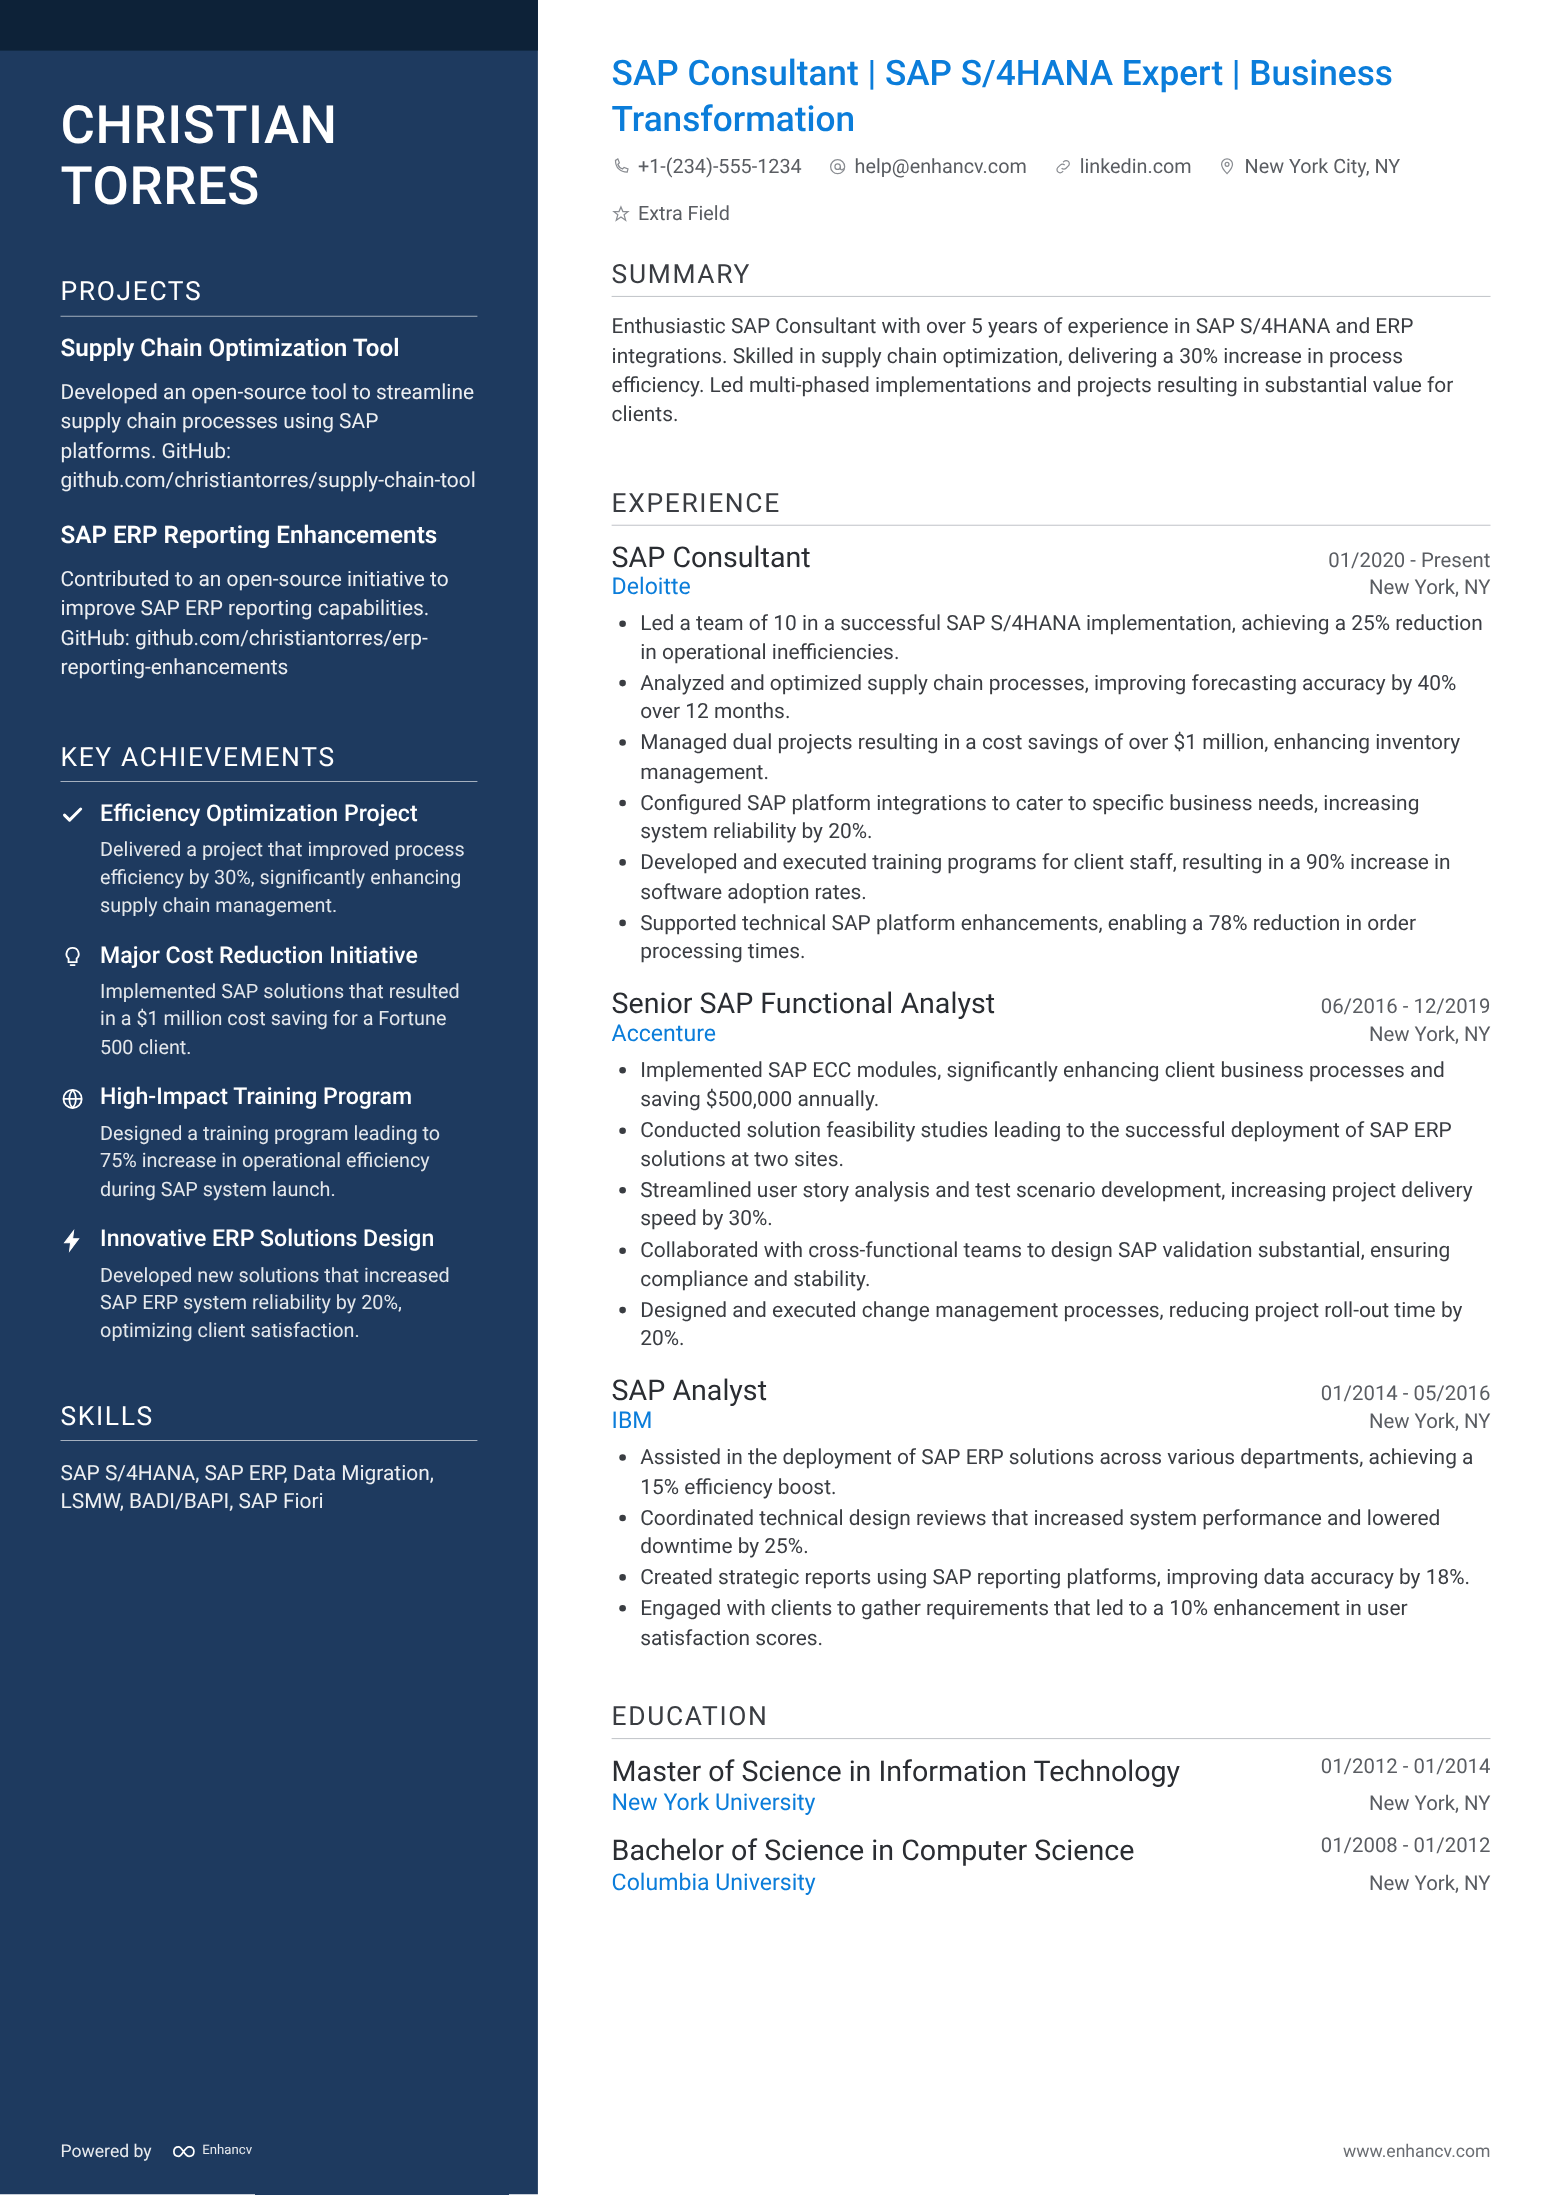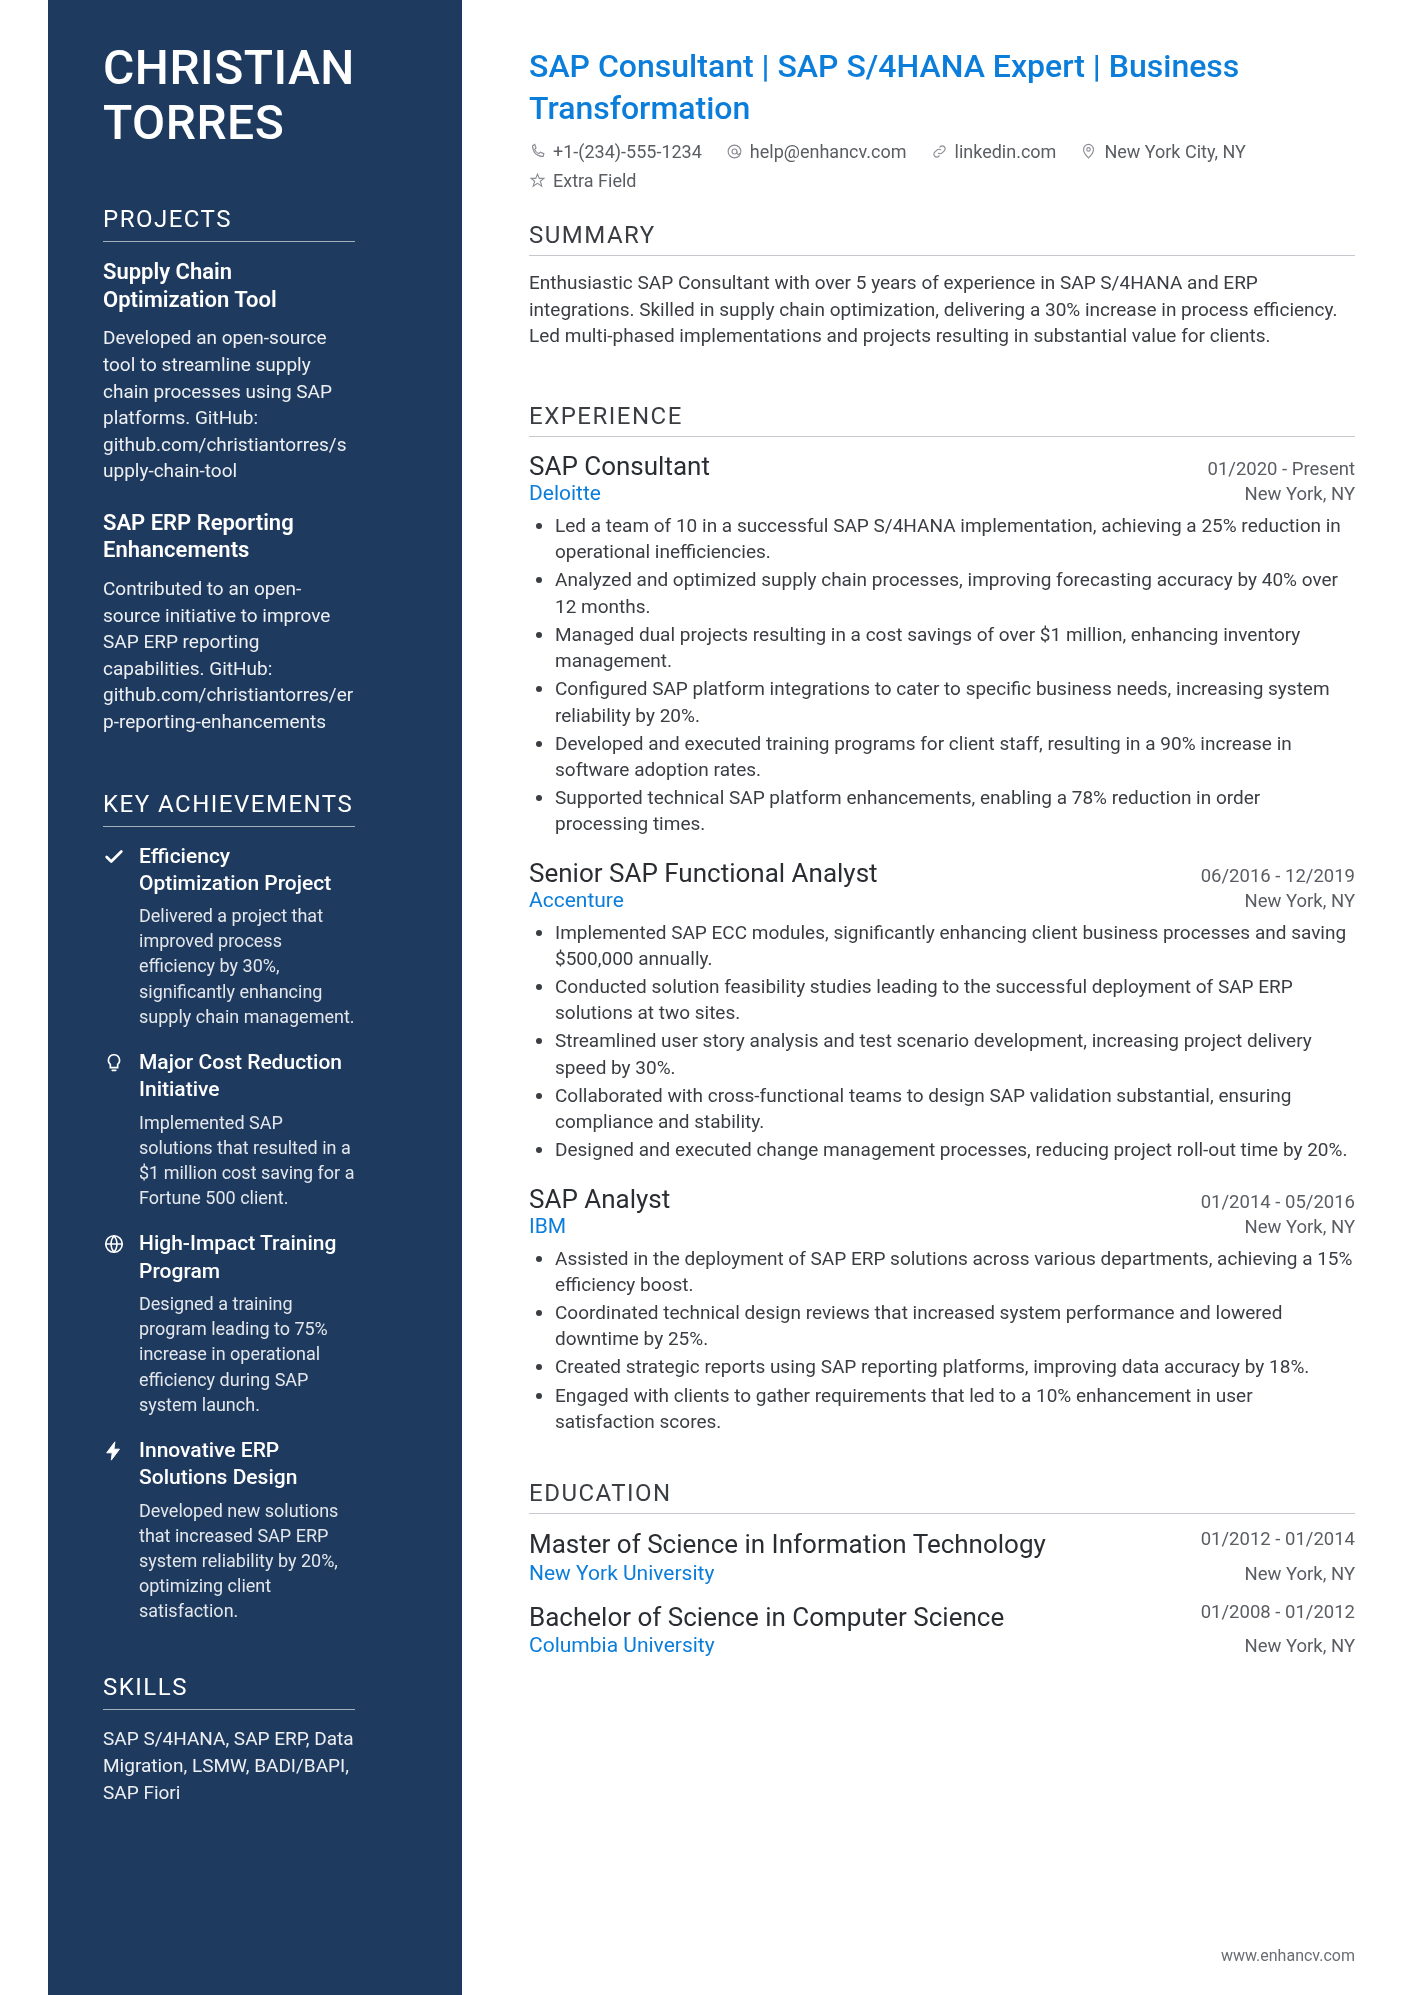--- a/index.html
+++ b/index.html
@@ -8,26 +8,25 @@
   background: #fff;
   width: 1410px;
   color: #3a3d42;
 }
 .page {
   display: flex;
   width: 1410px;
   min-height: 1995px;
 }
 .sidebar {
-  width: 414px;
+  width: 489px;
   background: #1e3a5f;
   color: #fff;
   display: flex;
-  flex-direction: row;
-  margin-left: 48px;
+  flex-direction: column;
 }
 .sidebar-topbar {
   height: 46px;
   background: #0d2238;
 }
 .sidebar-content {
   padding: 40px 55px 30px 55px;
   flex: 1;
   display: flex;
   flex-direction: column;
@@ -119,21 +118,21 @@
 .headline {
   font-size: 32px;
   font-weight: 500;
   color: #0b7dda;
   line-height: 1.3;
   margin-bottom: 12px;
 }
 .contacts {
   display: flex;
   flex-wrap: wrap;
-  gap: 8px 24px;
+  gap: 22px 24px;
   font-size: 18px;
   color: #5a5d62;
   margin-bottom: 30px;
 }
 .contact-item {
   display: inline-flex;
   align-items: center;
   gap: 7px;
 }
 .contact-icon {

